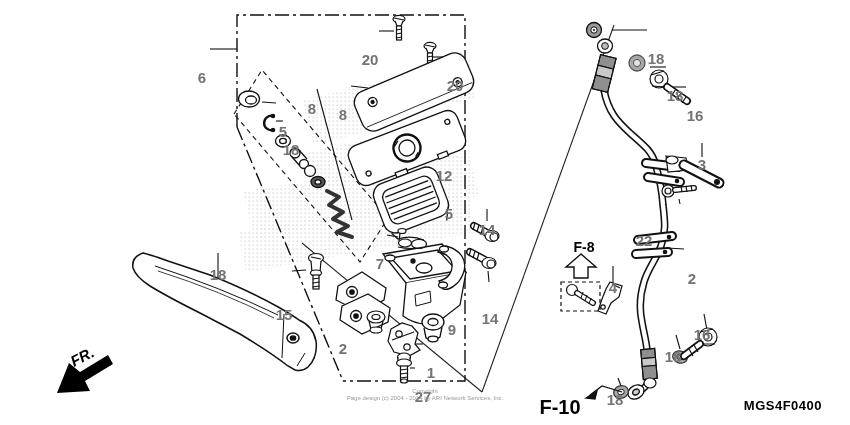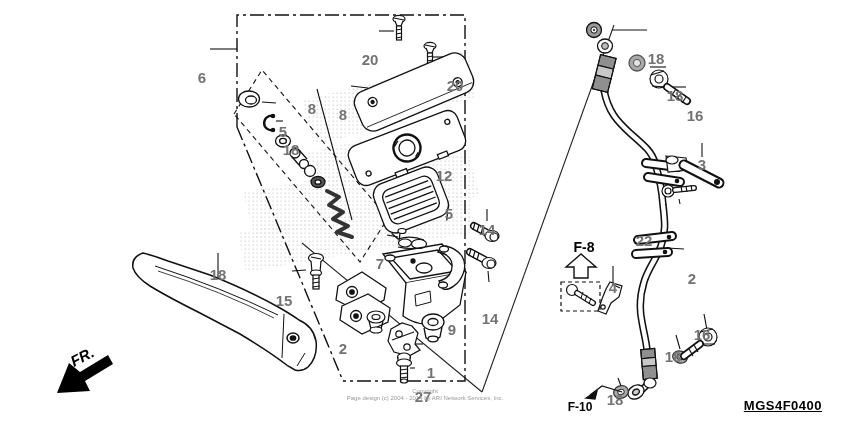--- a/index.html
+++ b/index.html
@@ -6,21 +6,21 @@
   .stage{position:relative;width:850px;height:425px;background:#ffffff;overflow:hidden;
          font-family:"Liberation Sans",sans-serif;}
   .stage svg{position:absolute;left:0;top:0;}
   .callout{position:absolute;transform:translate(-50%,-50%);
            font:bold 15px "Liberation Sans",sans-serif;color:#737373;white-space:nowrap;margin-top:28px;}
   .ref{position:absolute;transform:translate(-50%,-50%);
        font:bold 14px "Liberation Sans",sans-serif;color:#000;white-space:nowrap;}
   .fr{position:absolute;left:70px;top:348px;transform:rotate(-28deg);
       font:bold italic 15px "Liberation Sans",sans-serif;color:#000;}
   .code{position:absolute;right:28px;top:398px;
-        font:bold 13px "Liberation Sans",sans-serif;letter-spacing:.5px;color:#000;text-decoration:underline;}
+        font:bold 13px "Liberation Sans",sans-serif;letter-spacing:.5px;color:#000;}
   .foot{position:absolute;left:0;width:850px;text-align:center;color:#999;
         font:6px "Liberation Sans",sans-serif;}
   .f1{top:388px;} .f2{top:395px;}
 </style>
 </head>
 <body>
 
 <div class="stage">
 
 <svg width="850" height="425" viewBox="0 0 850 425">
@@ -389,37 +389,37 @@
 <div class="callout" style="left:312px;top:80px">8</div>
 <div class="callout" style="left:283px;top:103px">5</div>
 <div class="callout" style="left:291px;top:121px">18</div>
 <div class="callout" style="left:444px;top:147px">12</div>
 <div class="callout" style="left:449px;top:185px">5</div>
 <div class="callout" style="left:487px;top:201px">14</div>
 <div class="callout" style="left:490px;top:290px">14</div>
 <div class="callout" style="left:380px;top:235px">7</div>
 <div class="callout" style="left:452px;top:301px">9</div>
 <div class="callout" style="left:218px;top:246px">18</div>
-<div class="callout" style="left:284px;top:272px">15</div>
+<div class="callout" style="left:284px;top:286px">15</div>
 <div class="callout" style="left:343px;top:320px">2</div>
 <div class="callout" style="left:431px;top:344px">1</div>
 <div class="callout" style="left:423px;top:368px">27</div>
 <div class="callout" style="left:656px;top:30px">18</div>
 <div class="callout" style="left:675px;top:67px">18</div>
 <div class="callout" style="left:695px;top:87px">16</div>
 <div class="callout" style="left:702px;top:136px">3</div>
 <div class="callout" style="left:644px;top:212px">22</div>
 <div class="callout" style="left:692px;top:250px">2</div>
 <div class="callout" style="left:613px;top:259px">4</div>
 <div class="callout" style="left:702px;top:306px">16</div>
 <div class="callout" style="left:673px;top:328px">18</div>
 <div class="callout" style="left:615px;top:371px">18</div>
 
 <div class="ref" style="left:584px;top:247px">F-8</div>
-<div class="ref" style="left:580px;top:407px;font-size:12px">F-10</div>
+<div class="ref" style="left:560px;top:407px;font-size:20px">F-10</div>
 
 <div class="fr">FR.</div>
 
 <div class="code">MGS4F0400</div>
 
 <div class="foot f1">Copyright</div>
 <div class="foot f2">Page design (c) 2004 - 2014 by ARI Network Services, Inc.</div>
 
 </div>
 

